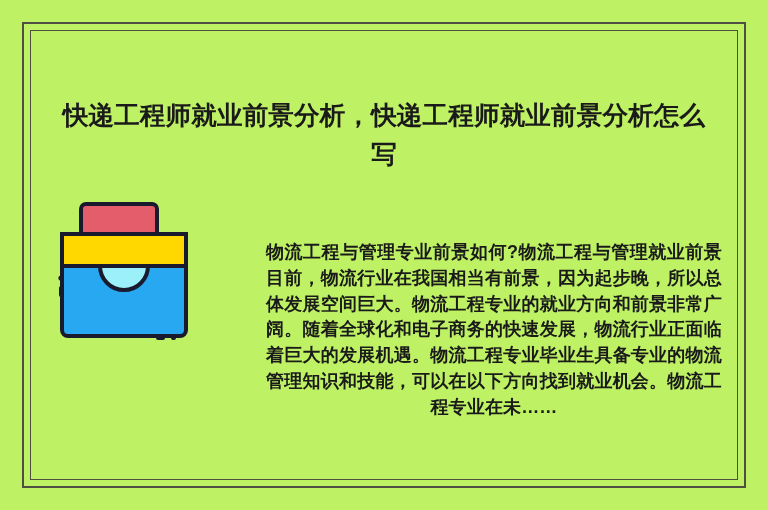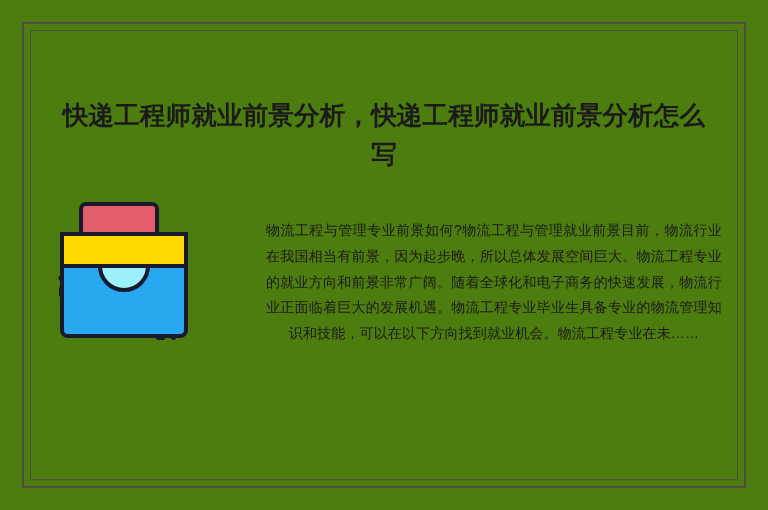--- a/index.html
+++ b/index.html
@@ -12,21 +12,21 @@
     height: 510px;
     background: #fdfaf5;
     font-family: "Liberation Sans", "DejaVu Sans", sans-serif;
     overflow: hidden;
   }
 
   .page {
     position: relative;
     width: 768px;
     height: 510px;
-    background: #4d7c0f;
+    background: #bef264;
     box-sizing: border-box;
   }
 
   
   .frame-outer {
     position: absolute;
     left: 22px;
     top: 22px;
     width: 724px;
     height: 466px;
@@ -56,26 +56,26 @@
     line-height: 39px;
     font-weight: bold;
     color: #1a1a1a;
     letter-spacing: 0.2px;
   }
 
   
   .article-body {
     position: absolute;
     left: 266px;
-    top: 204px;
+    top: 222px;
     width: 456px;
     text-align: center;
-    font-size: 14px;
+    font-size: 18px;
     line-height: 25.8px;
-    font-weight: normal;
+    font-weight: bold;
     color: #1a1a1a;
     letter-spacing: 0.15px;
     text-align: justify;
     text-align-last: center;
   }
 
   
   .illustration {
     position: absolute;
     left: 56px;

